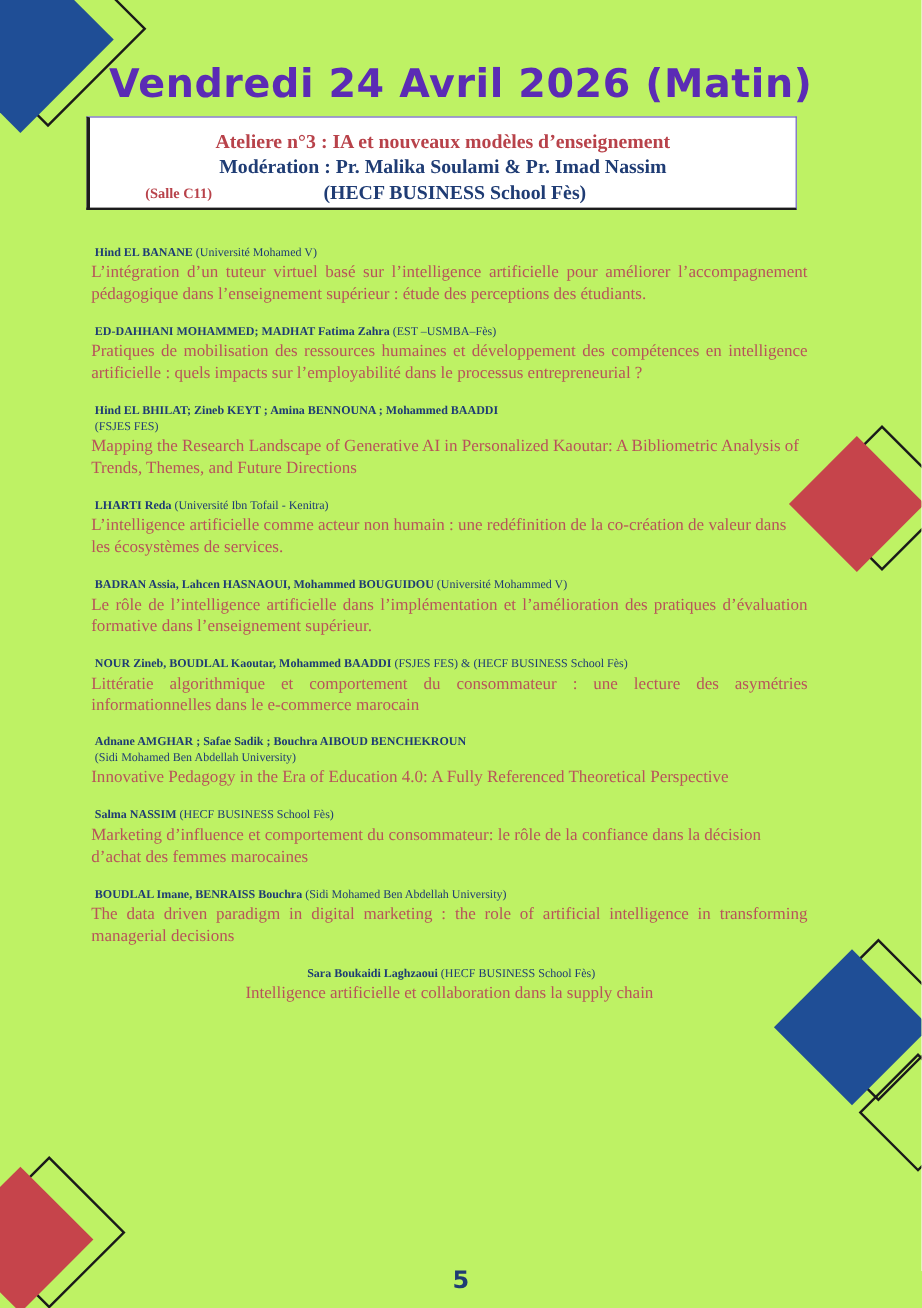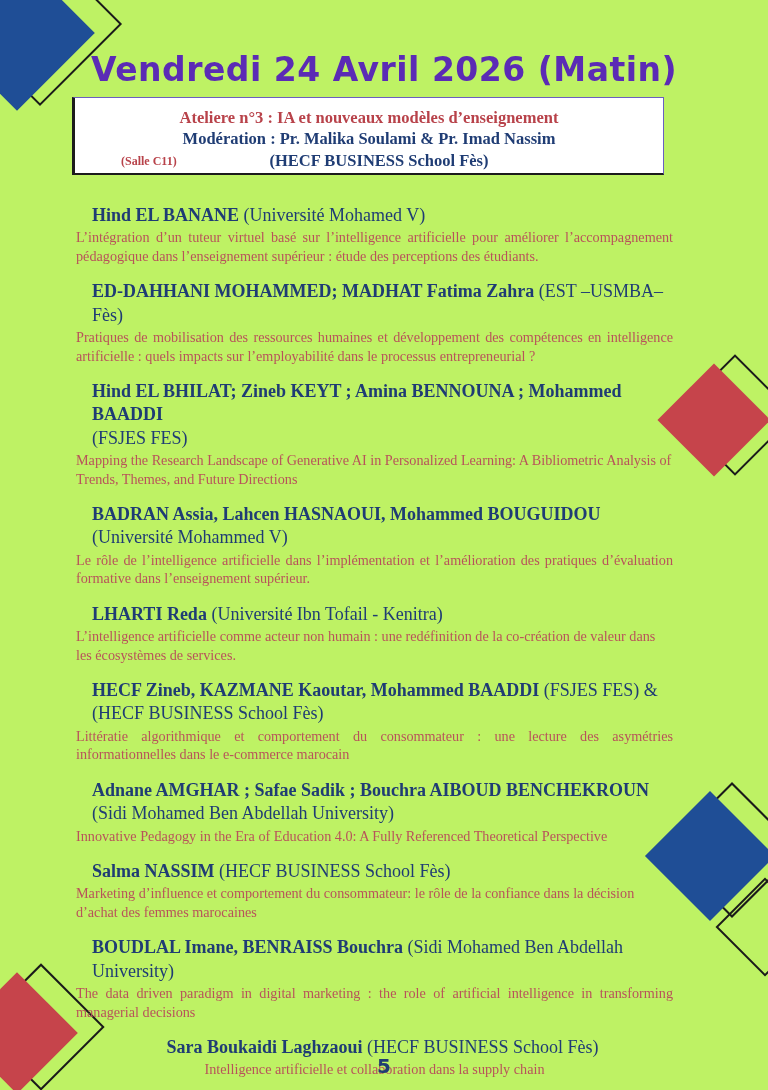--- a/index.html
+++ b/index.html
@@ -115,24 +115,24 @@
   #talks {
     position: absolute;
     left: 76px;
     top: 204px;
     width: 597px;
   }
   .talk { margin-bottom: 15px; }
   .talk:last-child { margin-bottom: 0; text-align: center; }
   .talk-authors {
     color: #1F3C74;
-    font-size: 18px;
+    font-size: 10px;
     line-height: 1.30;
     font-weight: bold;
-    margin: 0 0 1px 16px;
+    margin: 0 0 1px 3px;
   }
   .talk-authors .affil { font-weight: normal; }
   .talk-title {
     color: #B8535A;
     font-size: 14.2px;
     line-height: 1.30;
     margin: 0;
   }
   .justify { text-align: justify; }
 
@@ -189,32 +189,32 @@
       <div class="talk">
         <p class="talk-authors"><span>Hind EL BANANE</span><span class="affil"> (Université Mohamed V)</span></p>
         <p class="talk-title justify">L’intégration d’un tuteur virtuel basé sur l’intelligence artificielle pour améliorer l’accompagnement pédagogique dans l’enseignement supérieur : étude des perceptions des étudiants.</p>
       </div>
       <div class="talk">
         <p class="talk-authors"><span>ED-DAHHANI MOHAMMED; MADHAT Fatima Zahra</span><span class="affil"> (EST –USMBA–Fès)</span></p>
         <p class="talk-title justify">Pratiques de mobilisation des ressources humaines et développement des compétences en intelligence artificielle : quels impacts sur l’employabilité dans le processus entrepreneurial ?</p>
       </div>
       <div class="talk">
         <p class="talk-authors"><span>Hind EL BHILAT; Zineb KEYT ; Amina BENNOUNA ; Mohammed BAADDI</span><br><span class="affil">(FSJES FES)</span></p>
-        <p class="talk-title">Mapping the Research Landscape of Generative AI in Personalized Learning: A Bibliometric Analysis of Trends, Themes, and Future Directions</p>
+        <p class="talk-title">Mapping the Research Landscape of Generative AI in Personalized Kaoutar: A Bibliometric Analysis of Trends, Themes, and Future Directions</p>
+      </div>
+      <div class="talk">
+        <p class="talk-authors"><span>LHARTI Reda</span><span class="affil"> (Université Ibn Tofail - Kenitra)</span></p>
+        <p class="talk-title">L’intelligence artificielle comme acteur non humain : une redéfinition de la co-création de valeur dans les écosystèmes de services.</p>
       </div>
       <div class="talk">
         <p class="talk-authors"><span>BADRAN Assia, Lahcen HASNAOUI, Mohammed BOUGUIDOU</span><span class="affil"> (Université Mohammed V)</span></p>
         <p class="talk-title justify">Le rôle de l’intelligence artificielle dans l’implémentation et l’amélioration des pratiques d’évaluation formative dans l’enseignement supérieur.</p>
       </div>
       <div class="talk">
-        <p class="talk-authors"><span>LHARTI Reda</span><span class="affil"> (Université Ibn Tofail - Kenitra)</span></p>
-        <p class="talk-title">L’intelligence artificielle comme acteur non humain : une redéfinition de la co-création de valeur dans les écosystèmes de services.</p>
-      </div>
-      <div class="talk">
-        <p class="talk-authors"><span>HECF Zineb, KAZMANE Kaoutar, Mohammed BAADDI</span><span class="affil"> (FSJES FES) &amp; (HECF BUSINESS School Fès)</span></p>
+        <p class="talk-authors"><span>NOUR Zineb, BOUDLAL Kaoutar, Mohammed BAADDI</span><span class="affil"> (FSJES FES) &amp; (HECF BUSINESS School Fès)</span></p>
         <p class="talk-title justify">Littératie algorithmique et comportement du consommateur : une lecture des asymétries informationnelles dans le e-commerce marocain</p>
       </div>
       <div class="talk">
         <p class="talk-authors"><span>Adnane AMGHAR ; Safae Sadik ; Bouchra AIBOUD BENCHEKROUN</span><br><span class="affil">(Sidi Mohamed Ben Abdellah University)</span></p>
         <p class="talk-title justify">Innovative Pedagogy in the Era of Education 4.0: A Fully Referenced Theoretical Perspective</p>
       </div>
       <div class="talk">
         <p class="talk-authors"><span>Salma NASSIM</span><span class="affil"> (HECF BUSINESS School Fès)</span></p>
         <p class="talk-title">Marketing d’influence et comportement du consommateur: le rôle de la confiance dans la décision d’achat des femmes marocaines</p>
       </div>

